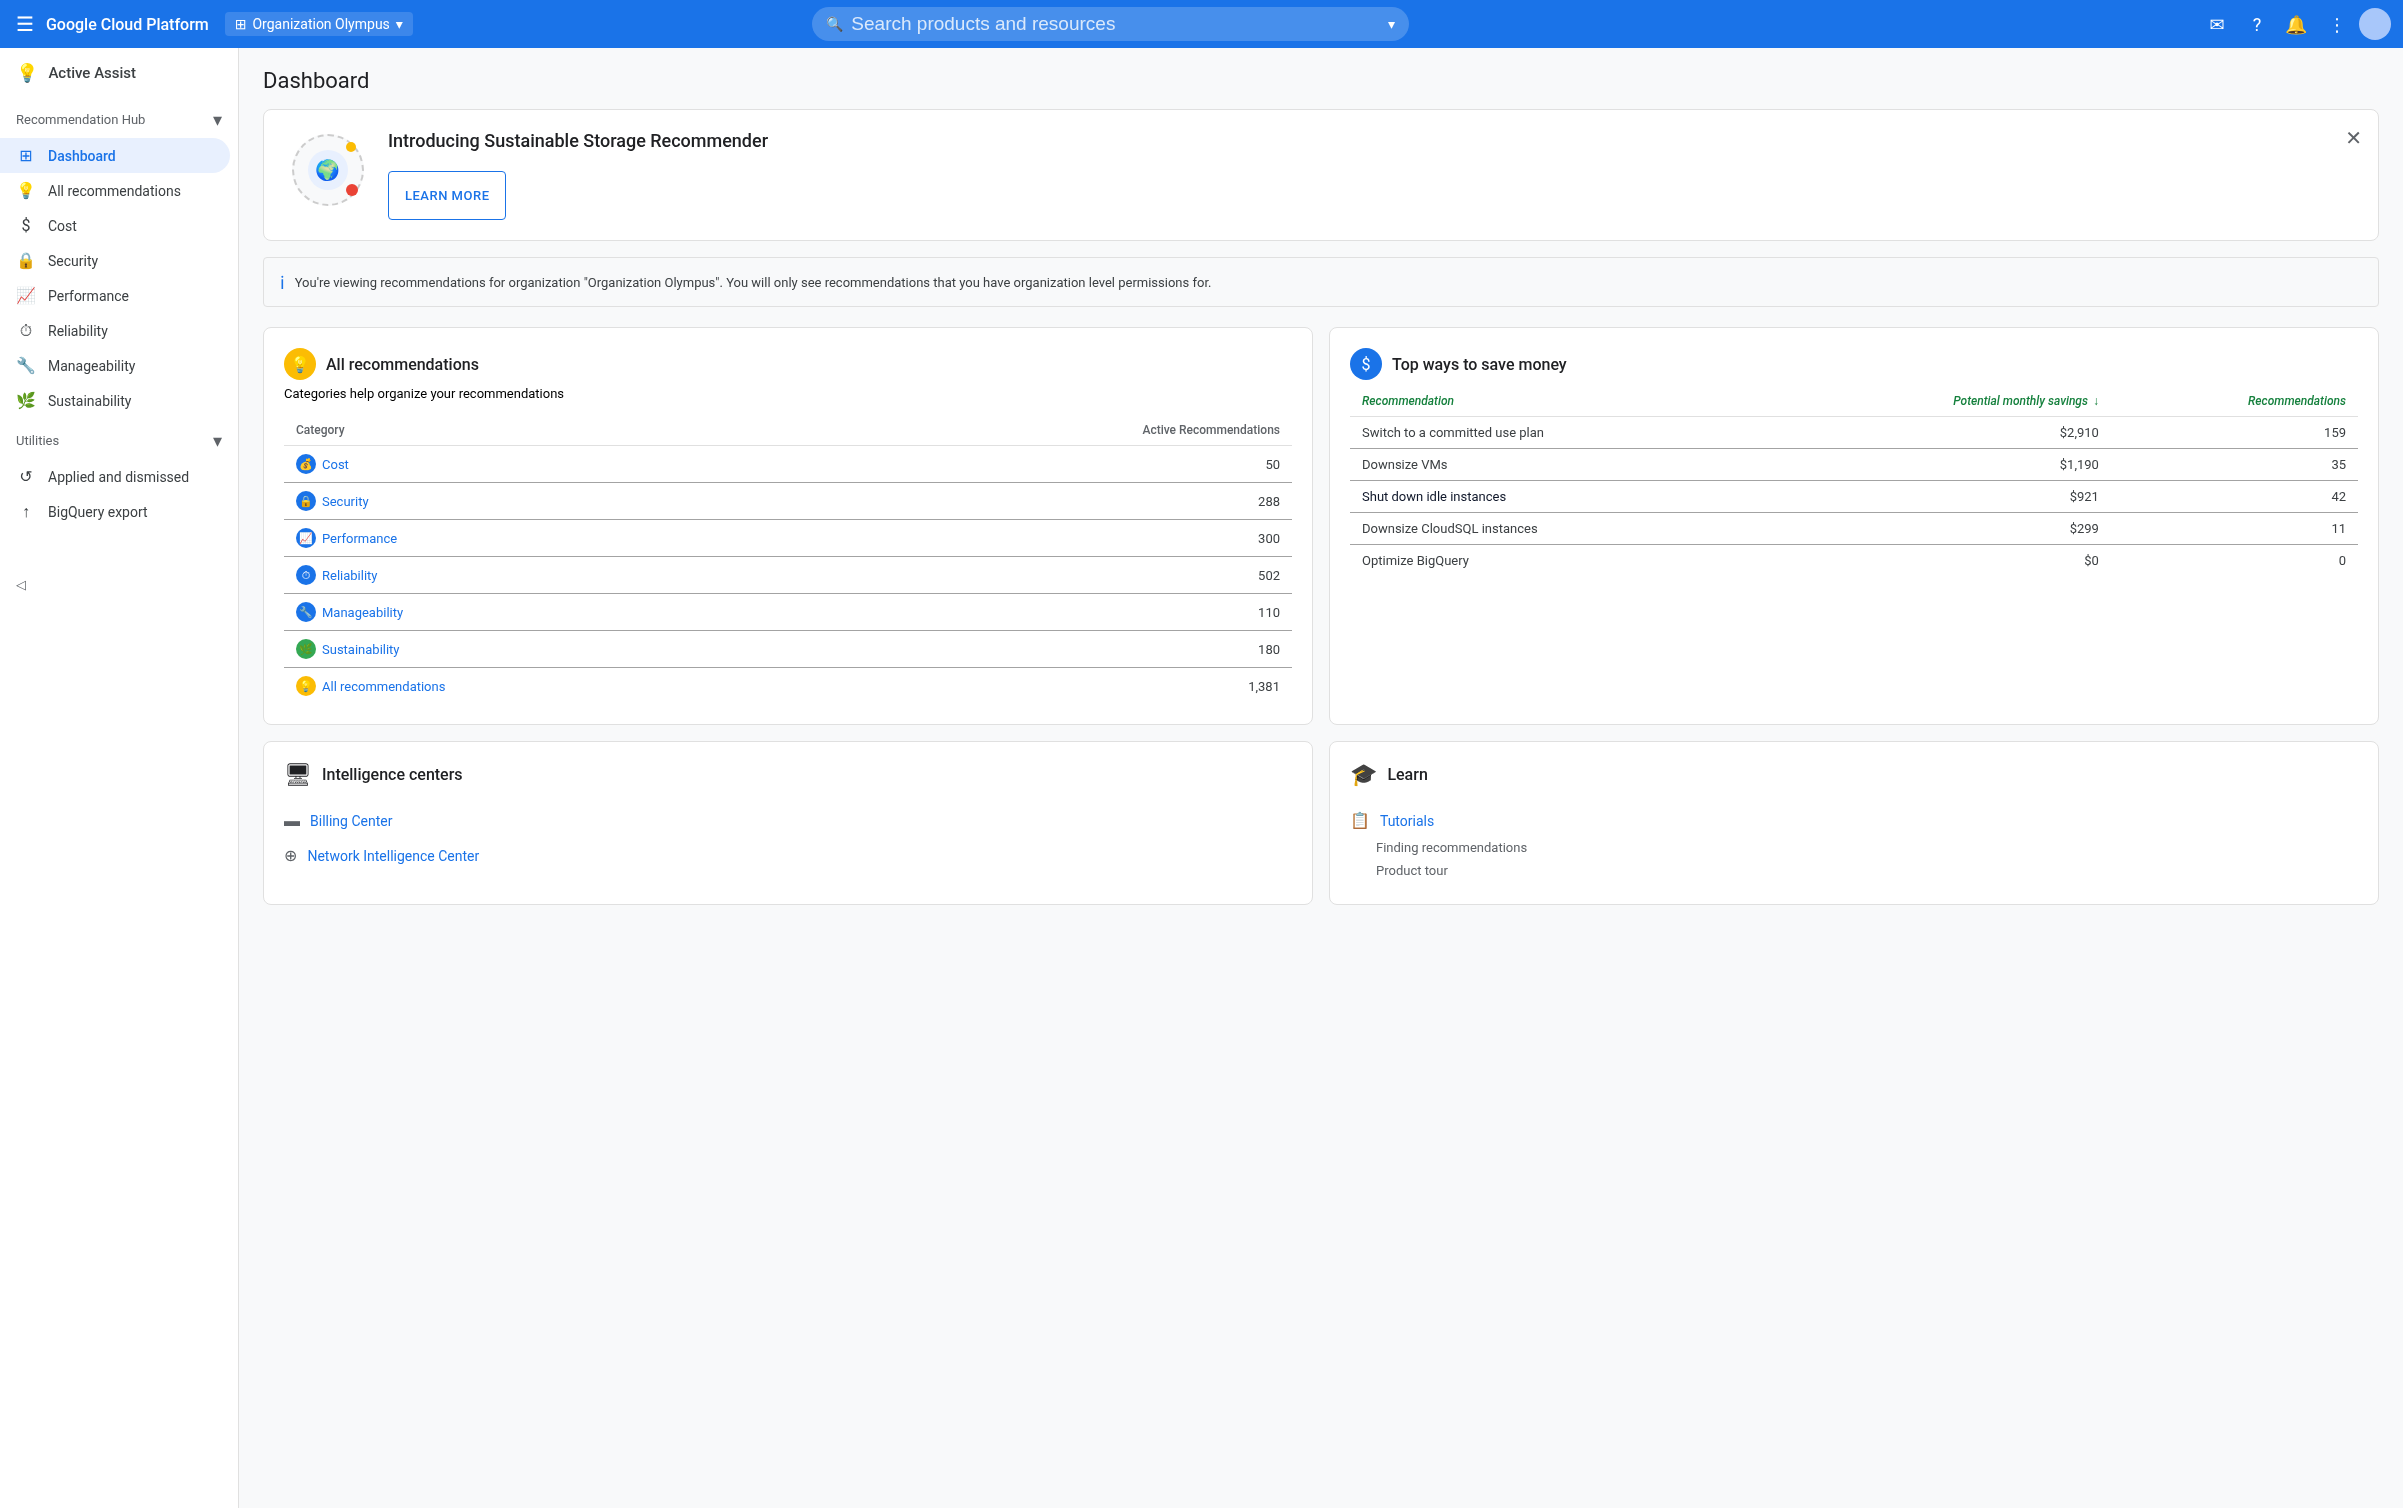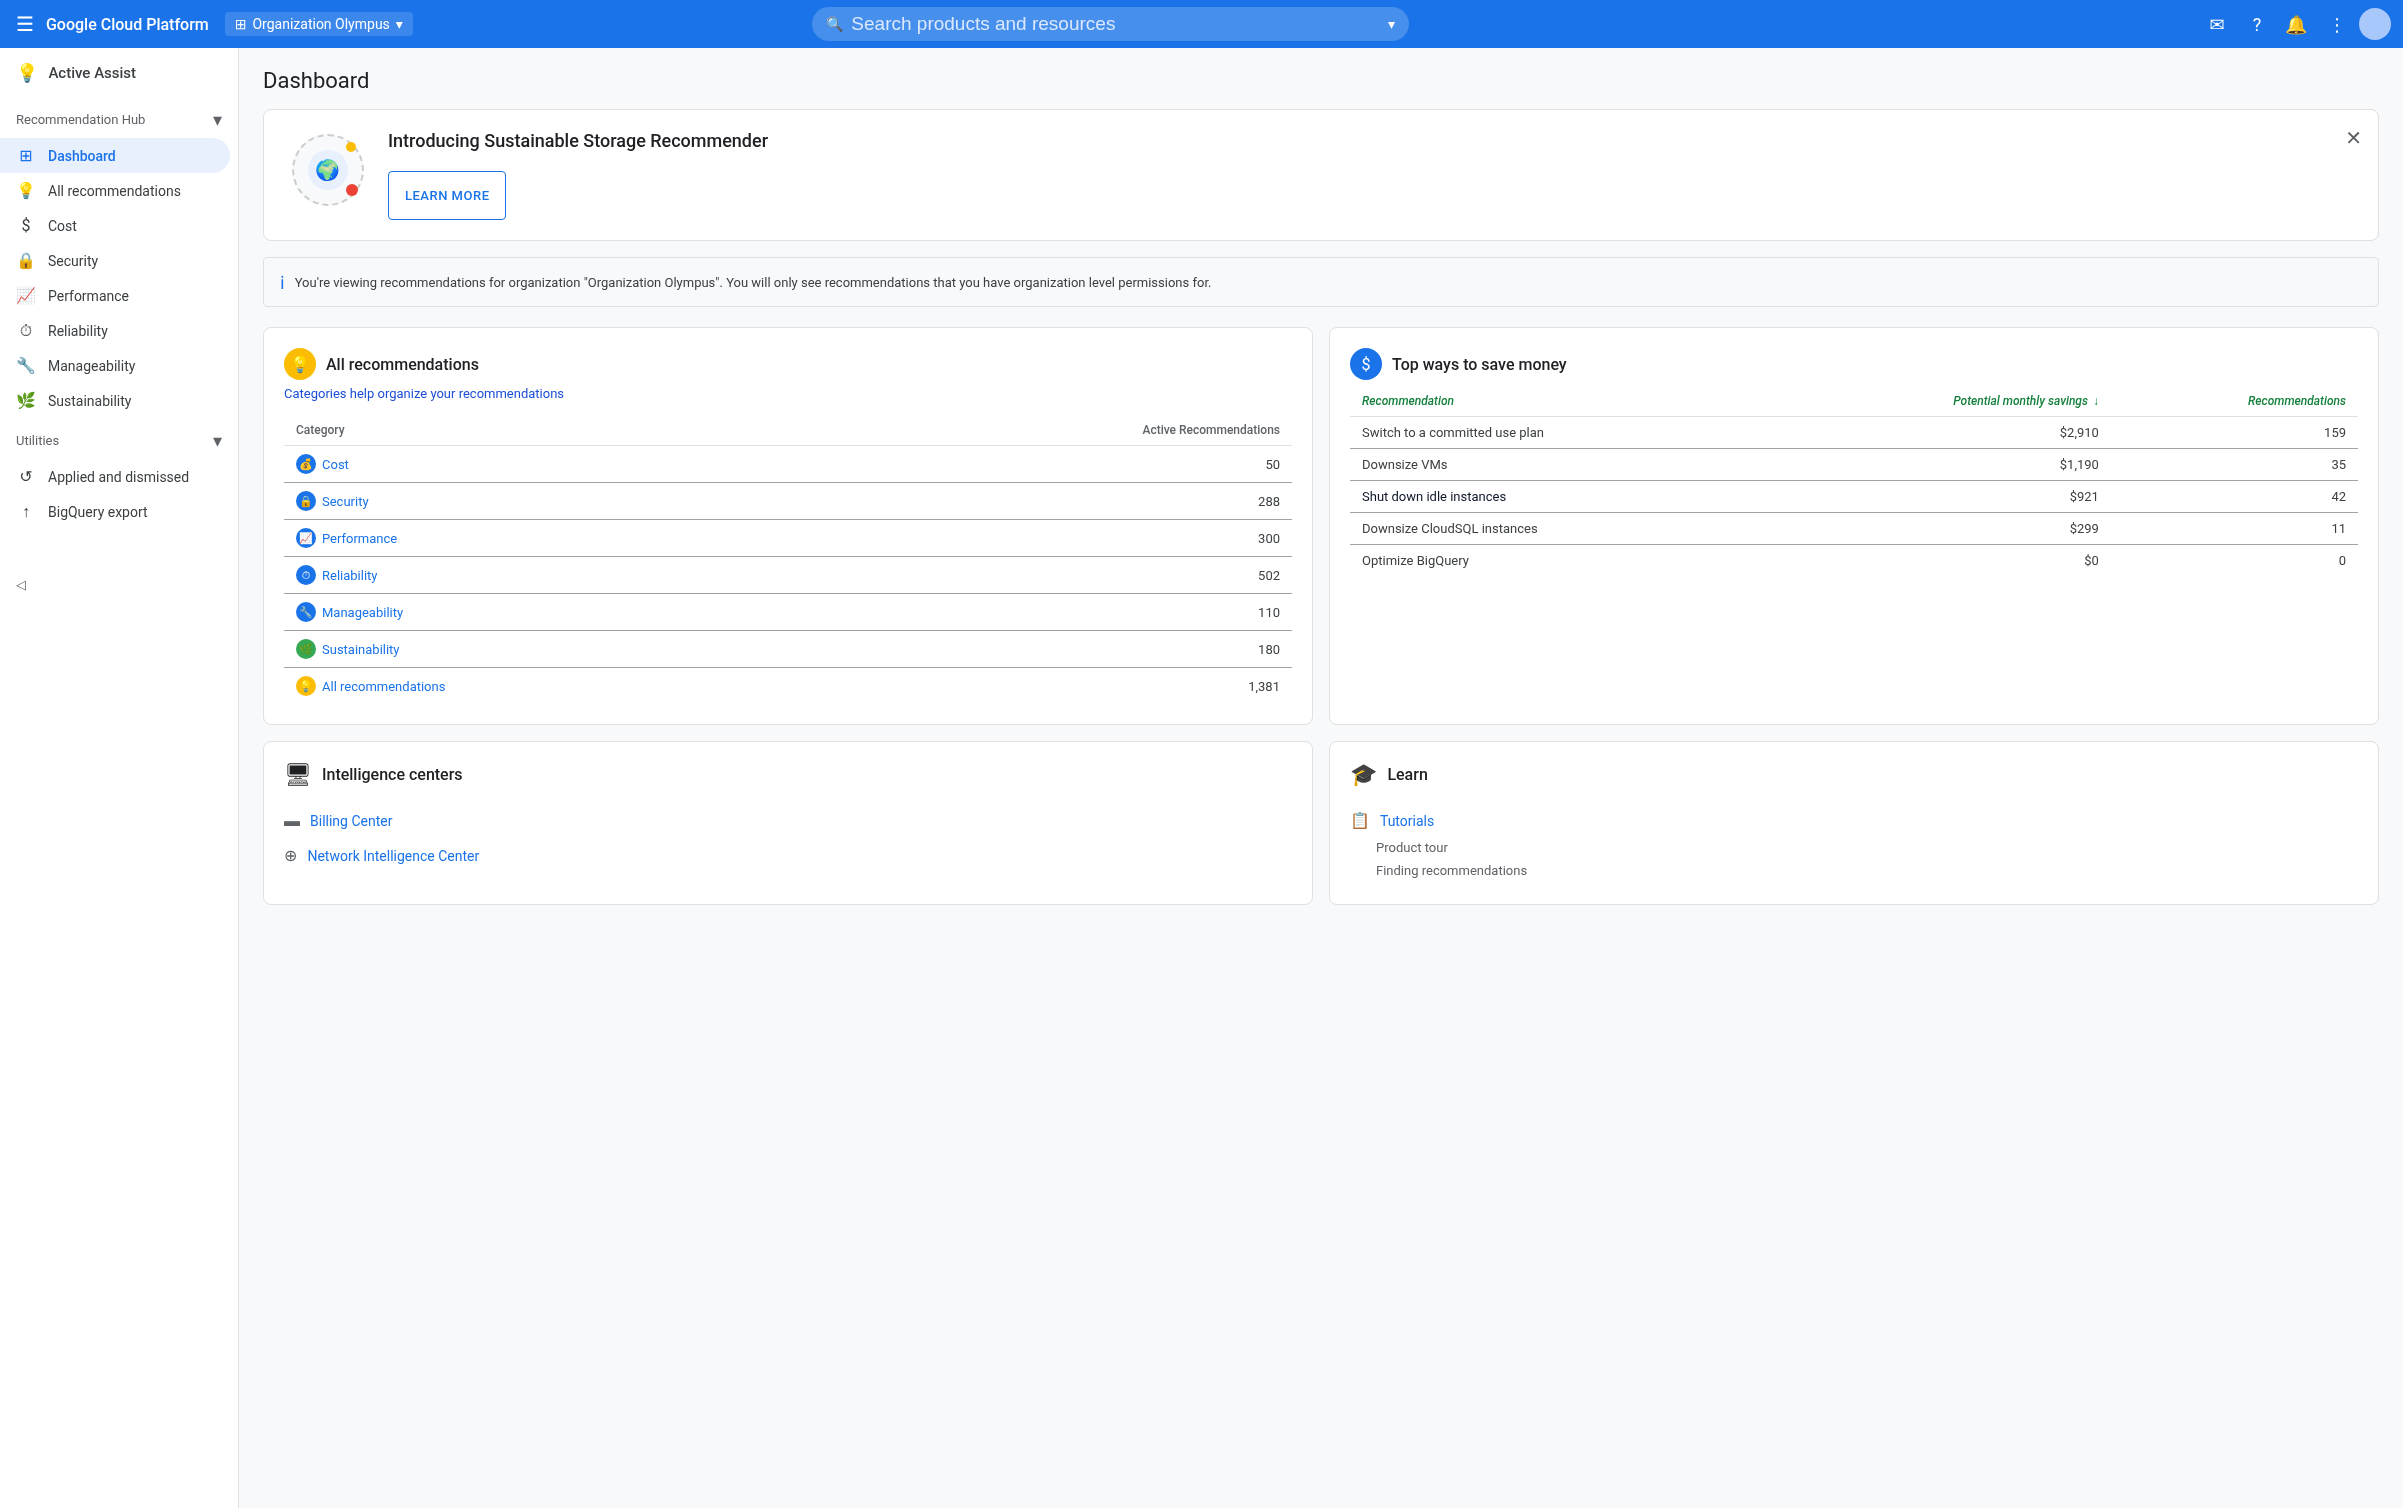--- a/index.html
+++ b/index.html
@@ -101,21 +101,21 @@
     }
     .card-header {
       display: flex; align-items: center; gap: 10px; margin-bottom: 6px;
     }
     .card-header .card-icon {
       width: 32px; height: 32px; border-radius: 50%; display: flex; align-items: center; justify-content: center; font-size: 16px;
     }
     .card-icon-blue { background: #1a73e8; color: #fff; }
     .card-icon-yellow { background: #fbbc04; color: #fff; }
     .card-title { font-size: 16px; font-weight: 500; }
-    .card-subtitle { font-size: 13px; color: #1d4ed8; margin-bottom: 14px; }
+    .card-subtitle { font-size: 13px; color: #000000; margin-bottom: 14px; }
 
     
     table { width: 100%; border-collapse: collapse; }
     th {
       text-align: left; font-size: 12px; font-weight: 500; color: #5f6368;
       padding: 8px 12px; border-bottom: 1px solid #e0e0e0;
     }
     td {
       padding: 8px 12px; font-size: 13px; border-bottom: 1px solid #a3a3a3;
       color: #3c4043;
@@ -420,20 +420,20 @@
 
       <div class="bottom-card">
         <div class="bottom-card-header">
           <span class="bottom-card-icon">🎓</span>
           <span class="bottom-card-title">Learn</span>
         </div>
         <div class="bottom-card-item">
           <span class="item-icon2">📋</span>
           <span>Tutorials</span>
         </div>
+        <div class="learn-item">Finding recommendations</div>
         <div class="learn-item">Product tour</div>
-        <div class="learn-item">Finding recommendations</div>
       </div>
     </div>
 
   </main>
 </div>
 
 
 </body></html>

